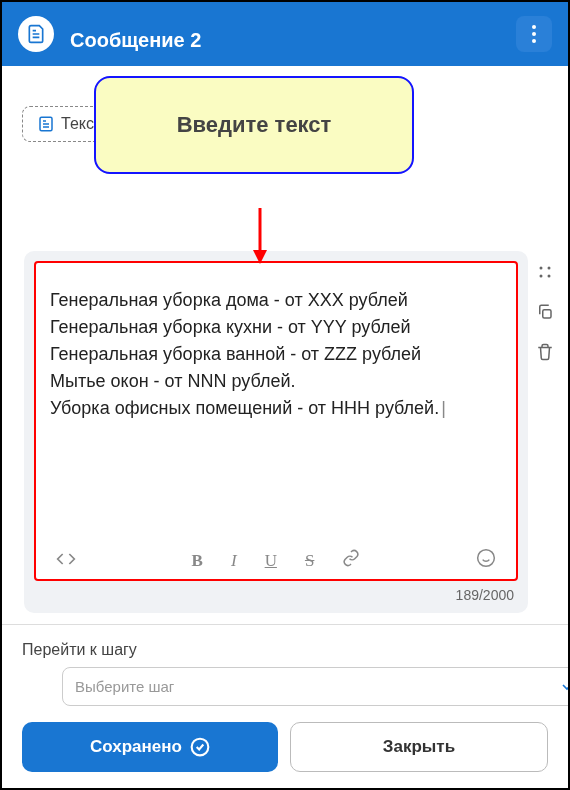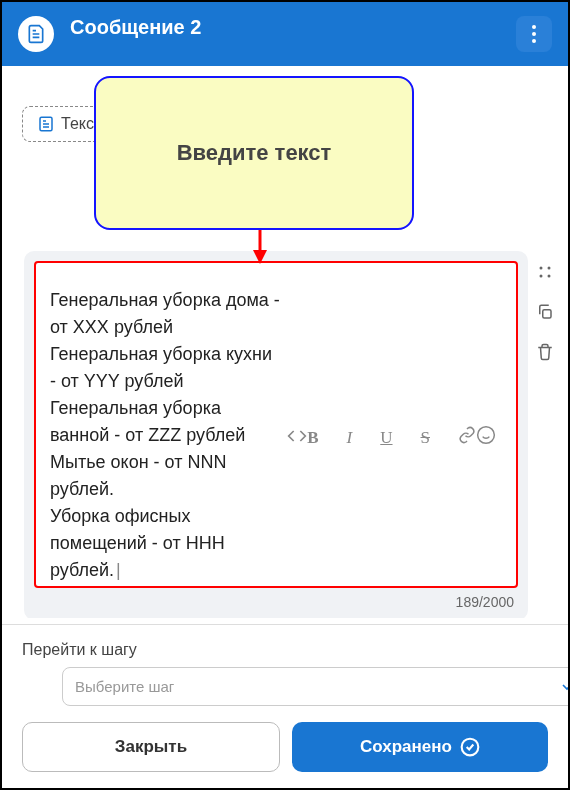--- a/index.html
+++ b/index.html
@@ -15,21 +15,21 @@
     .header {
       background: #1976d2;
       height: 64px;
       display: flex;
       align-items: center;
       padding: 0 16px;
       justify-content: space-between;
     }
     .header-left {
       display: flex;
-      align-items: flex-start;
+      align-items: flex-end;
       gap: 16px;
     }
     .header-icon {
       width: 36px;
       height: 36px;
       background: #fff;
       border-radius: 50%;
       display: flex;
       align-items: center;
       justify-content: center;
@@ -66,21 +66,21 @@
       color: #444;
       position: absolute;
       top: 40px;
       left: 20px;
     }
     .callout {
       position: absolute;
       top: 10px;
       left: 92px;
       width: 320px;
-      height: 154px;
+      height: 98px;
       background: #fafcc2;
       border: 2.5px solid #1414ff;
       border-radius: 16px;
       display: flex;
       align-items: center;
       justify-content: center;
       z-index: 10;
     }
     .callout-text {
       font-size: 22px;
@@ -102,21 +102,21 @@
       border-radius: 10px;
       padding: 10px;
     }
     .editor {
       border: 2.5px solid #ff0000;
       background: #fff;
       border-radius: 4px;
       padding: 24px 14px 2px 14px;
       min-height: 320px;
       display: flex;
-      flex-direction: row;
+      flex-direction: column;
     }
     .editor-text {
       font-size: 18px;
       line-height: 1.5;
       color: #222;
       flex: 1;
       white-space: pre-wrap;
     }
     .editor-toolbar {
       display: flex;
@@ -335,24 +335,24 @@
   <div class="footer-row1">
     <span class="footer-label">Перейти к шагу</span>
   </div>
   <div class="select">
     <span>Выберите шаг</span>
     <svg width="16" height="16" viewBox="0 0 24 24" fill="none" stroke="#1976d2" stroke-width="2.5">
         <path d="M6 9l6 6 6-6"></path>
       </svg>
   </div>
   <div class="footer-buttons">
-    <div class="btn btn-outline">
-      <span>Закрыть</span>
-    </div>
     <div class="btn btn-primary">
       <span>Сохранено</span>
       <svg width="20" height="20" viewBox="0 0 24 24" fill="none" stroke="#fff" stroke-width="2.5">
           <circle cx="12" cy="12" r="10"></circle>
           <path d="M8 12l3 3 5-6"></path>
         </svg>
     </div>
+    <div class="btn btn-outline">
+      <span>Закрыть</span>
+    </div>
   </div>
 </div>
 
 </body></html>

